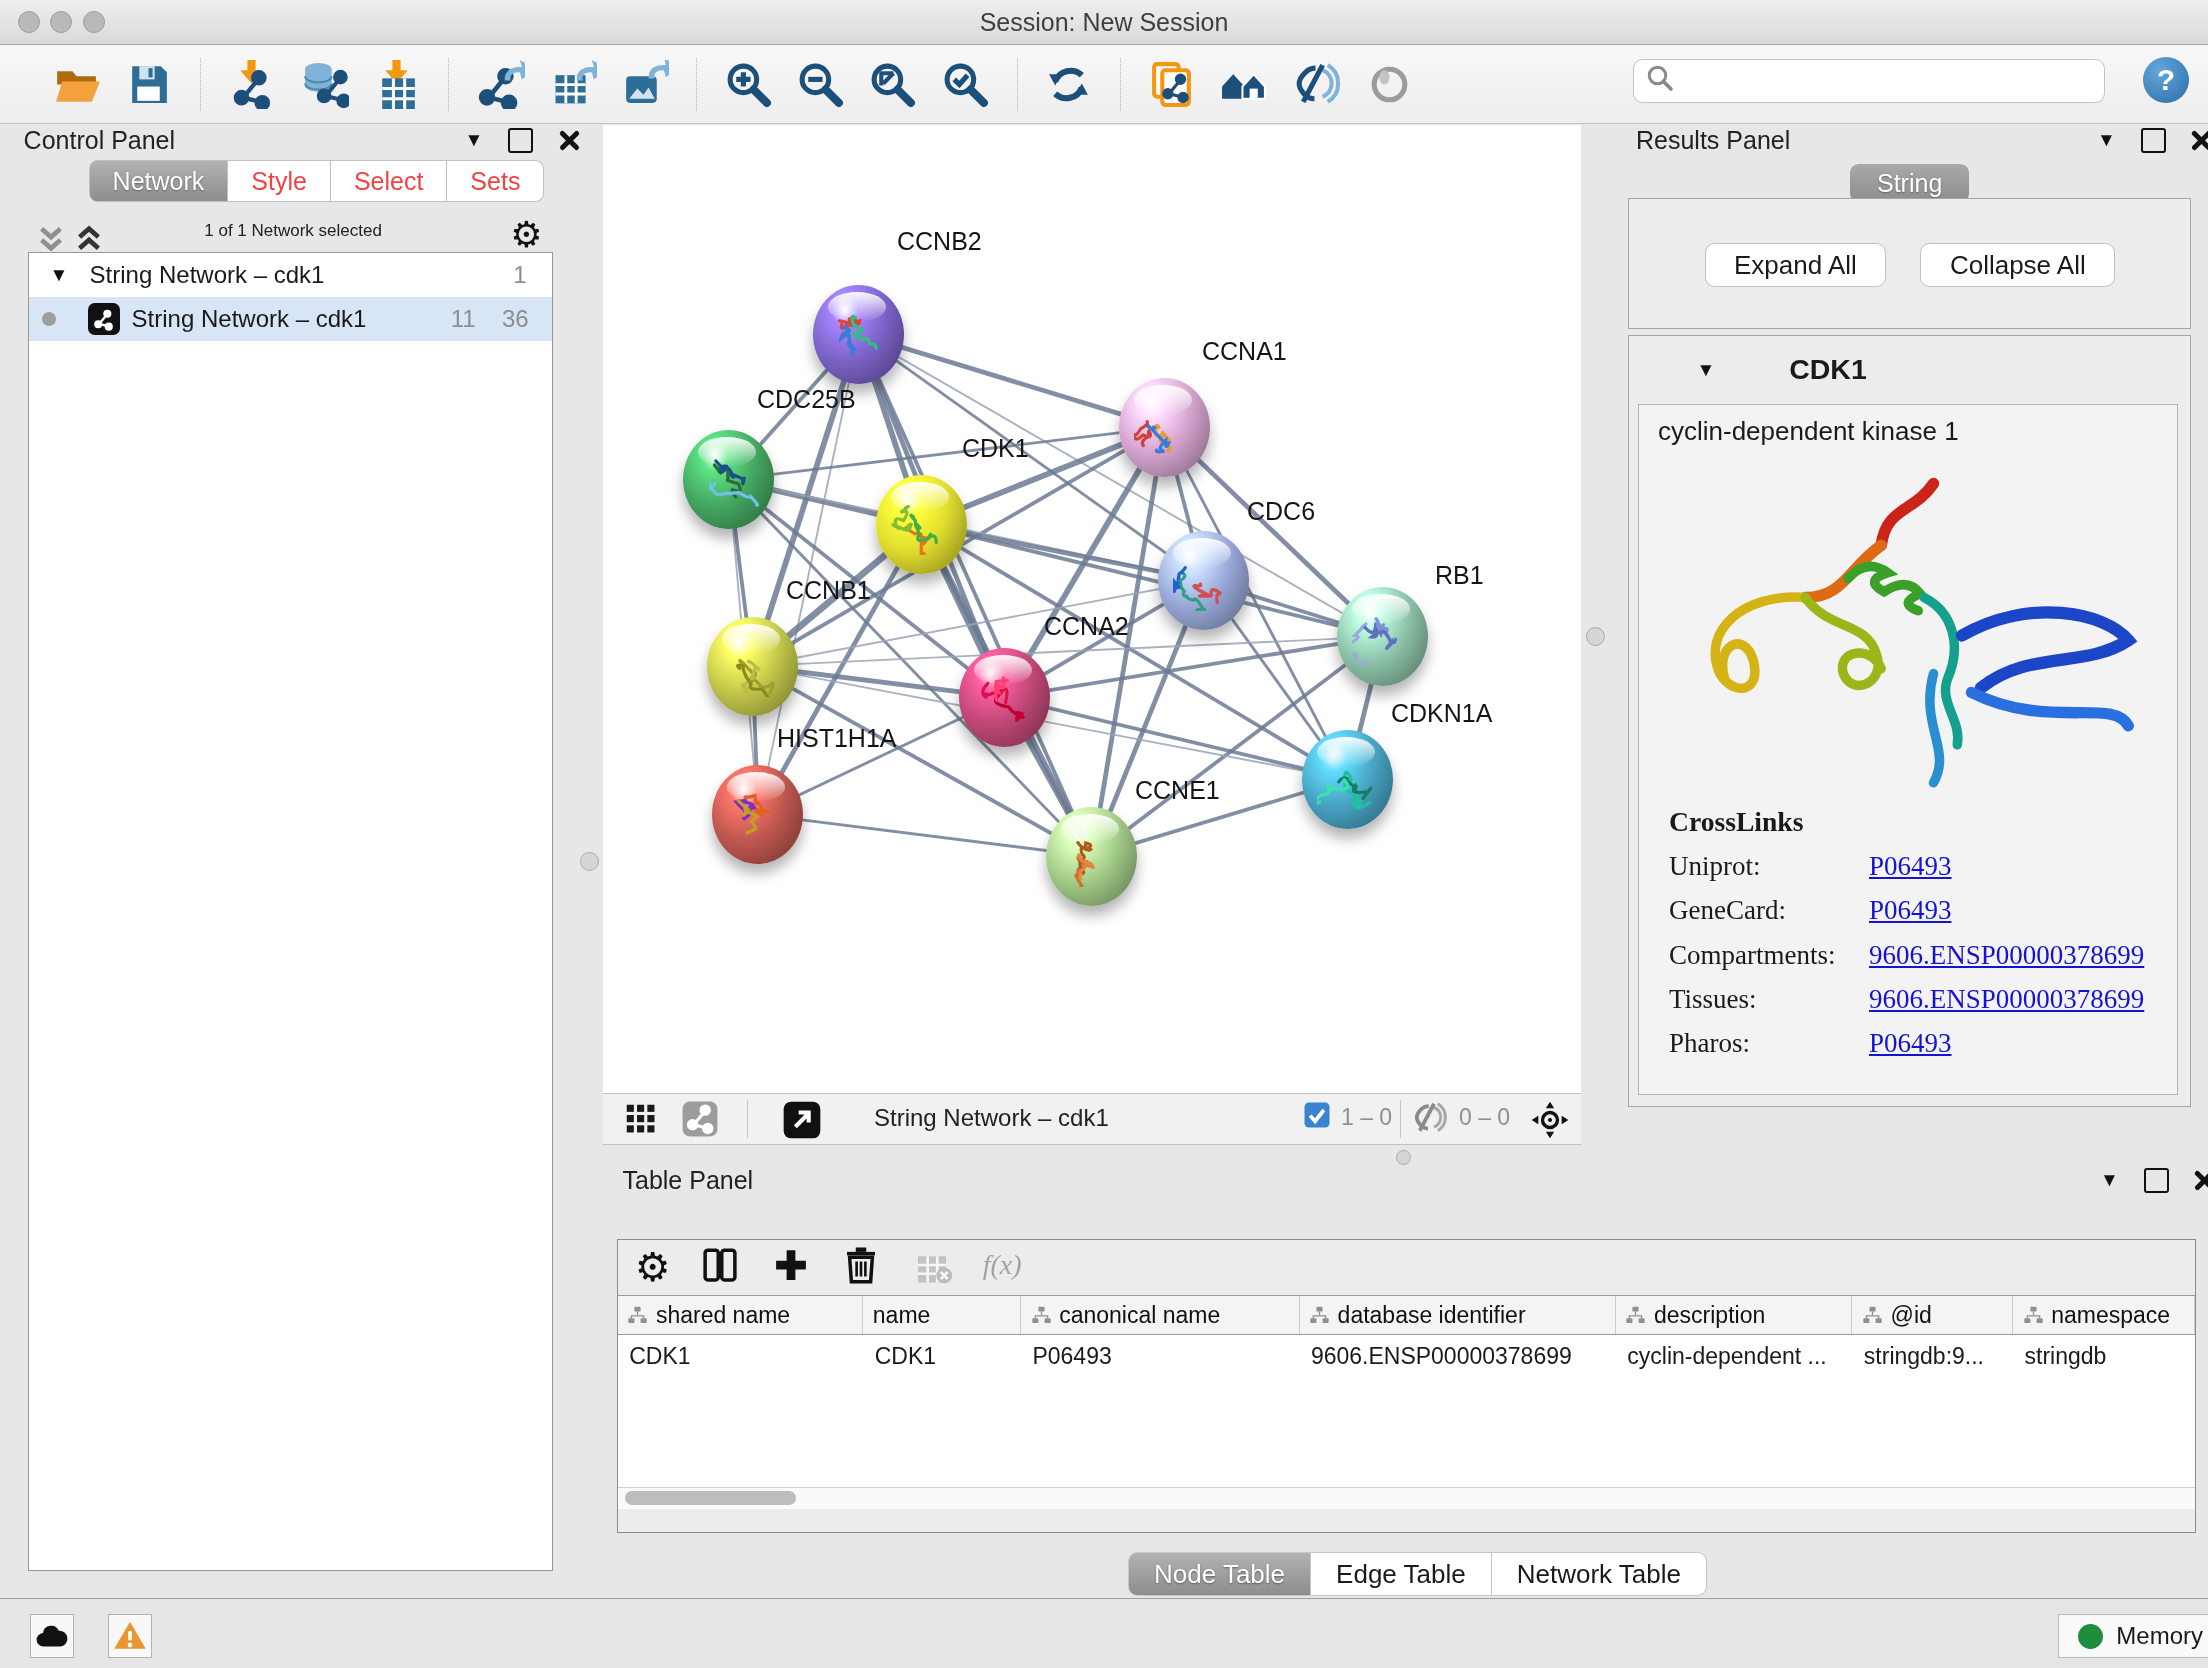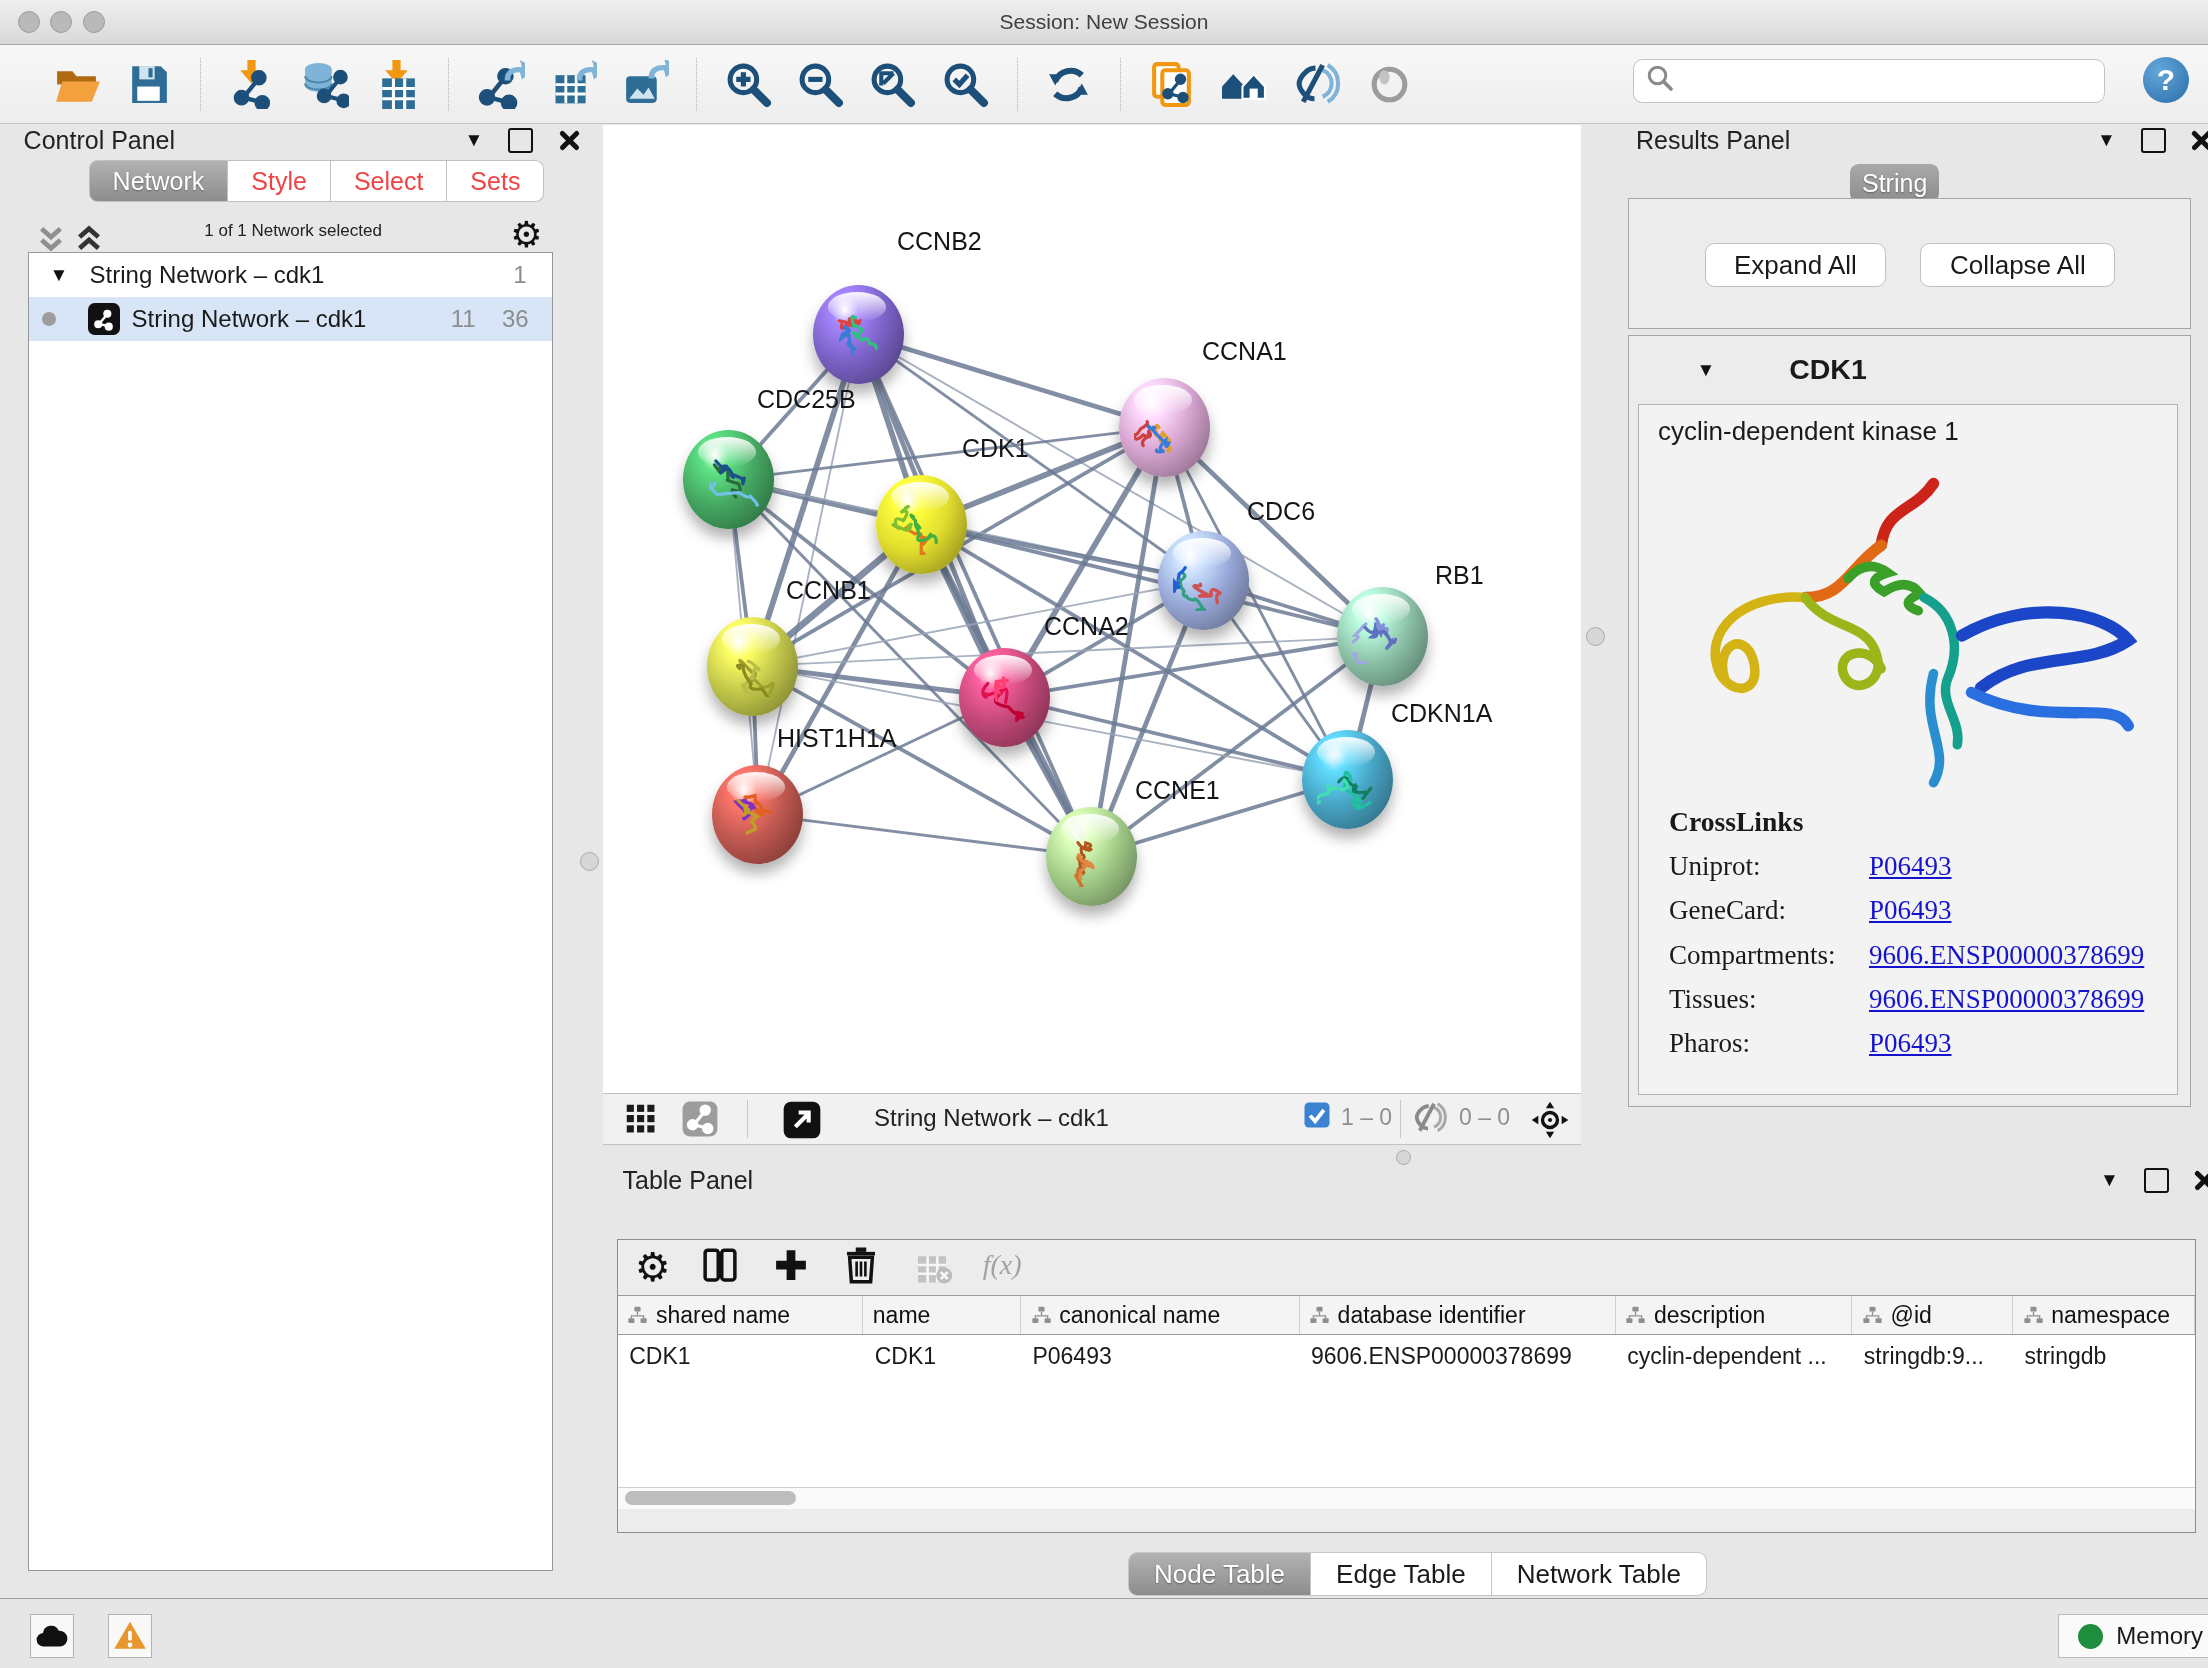--- a/index.html
+++ b/index.html
@@ -4,21 +4,21 @@
 <style>
   html,body{margin:0;padding:0;background:#555;}
   #app{position:relative;width:2208px;height:1668px;background:#e7e7e7;
        font-family:"Liberation Sans",sans-serif;overflow:hidden;color:#1a1a1a;}
   .abs{position:absolute;}
   
   .titlebar{left:0;top:0;width:2208px;height:44px;background:linear-gradient(#efefef,#d9d9d9);
             border-bottom:1px solid #a6a6a6;}
   .traffic{width:20px;height:20px;border-radius:50%;background:#b9b9b9;border:1px solid #9c9c9c;
            position:absolute;top:11.4px;}
-  .wtitle{width:100%;text-align:center;line-height:44px;font-size:21px;color:#3f3f3f;}
+  .wtitle{width:100%;text-align:center;line-height:44px;font-size:25px;color:#3f3f3f;}
   
   .toolbar{left:0;top:45px;width:2208px;height:79px;background:linear-gradient(#f8f8f8,#ededed);
            border-bottom:1px solid #c4c4c4;display:flex;align-items:center;padding-left:40px;box-sizing:border-box;}
   .tool{width:59px;height:59px;display:flex;align-items:center;justify-content:center;margin:0 6.7px;}
   .tb-div{height:53px;border-left:1.9px dotted #b3b3b3;margin:0 15px;}
   .search{left:1633px;top:59px;width:472px;height:44px;background:#fff;border:1.9px solid #c2c2c2;
           border-radius:9.5px;display:flex;align-items:center;box-sizing:border-box;padding-left:9.5px;}
   .search input{border:none;outline:none;font-size:23px;flex:1;background:transparent;
                 font-family:"Liberation Sans",sans-serif;}
   .help{left:2143px;top:57px;width:46px;height:46px;border-radius:50%;
@@ -60,21 +60,21 @@
   .nlabel{position:absolute;font-size:25px;color:#151515;white-space:nowrap;}
   .navbar{left:603px;top:1093px;width:978px;height:50px;background:#f1f1f1;border-top:1px solid #c2c2c2;
           border-bottom:1px solid #c2c2c2;}
   .nb-it{position:absolute;top:5.7px;display:flex;align-items:center;}
   .nb-div{position:absolute;top:5.7px;height:38px;border-left:1px solid #c6c6c6;}
   .nb-txt{font-size:24px;color:#222;}
   .nb-cnt{font-size:23px;color:#8f8f8f;}
   .handle{border-radius:50%;background:#d6d6d6;border:1.9px solid #ababab;}
   
   .rpanel{left:1617px;top:126px;width:580px;height:987px;}
-  .rtab{position:absolute;left:233px;top:38px;height:38px;padding:0 12px;border-radius:8.6px;
+  .rtab{position:absolute;left:233px;top:38px;height:38px;padding:0 27px;border-radius:8.6px;
         background:linear-gradient(#a9a9a9,#8d8d8d);color:#fff;font-size:25px;line-height:38px;
         text-shadow:0 1px 1.9px rgba(0,0,0,.35);}
   .rbox{position:absolute;left:11.4px;width:563px;border:1.9px solid #a5a5a5;background:#ececec;box-sizing:border-box;}
   .rbtn{height:42px;padding:0 28.5px;background:#fff;border:1.9px solid #c0c0c0;border-radius:9.5px;
         font-size:26px;display:flex;align-items:center;}
   .cdk-head{display:flex;align-items:center;height:67px;}
   .cdk-title{font-size:28.5px;font-weight:bold;}
   .innerbox{position:absolute;left:8.6px;top:68px;width:540px;height:691px;background:#f3f3f3;
             border:1.9px solid #b5b5b5;box-sizing:border-box;}
   .desc{font-size:26px;margin:11.4px 0 0 19px;}

